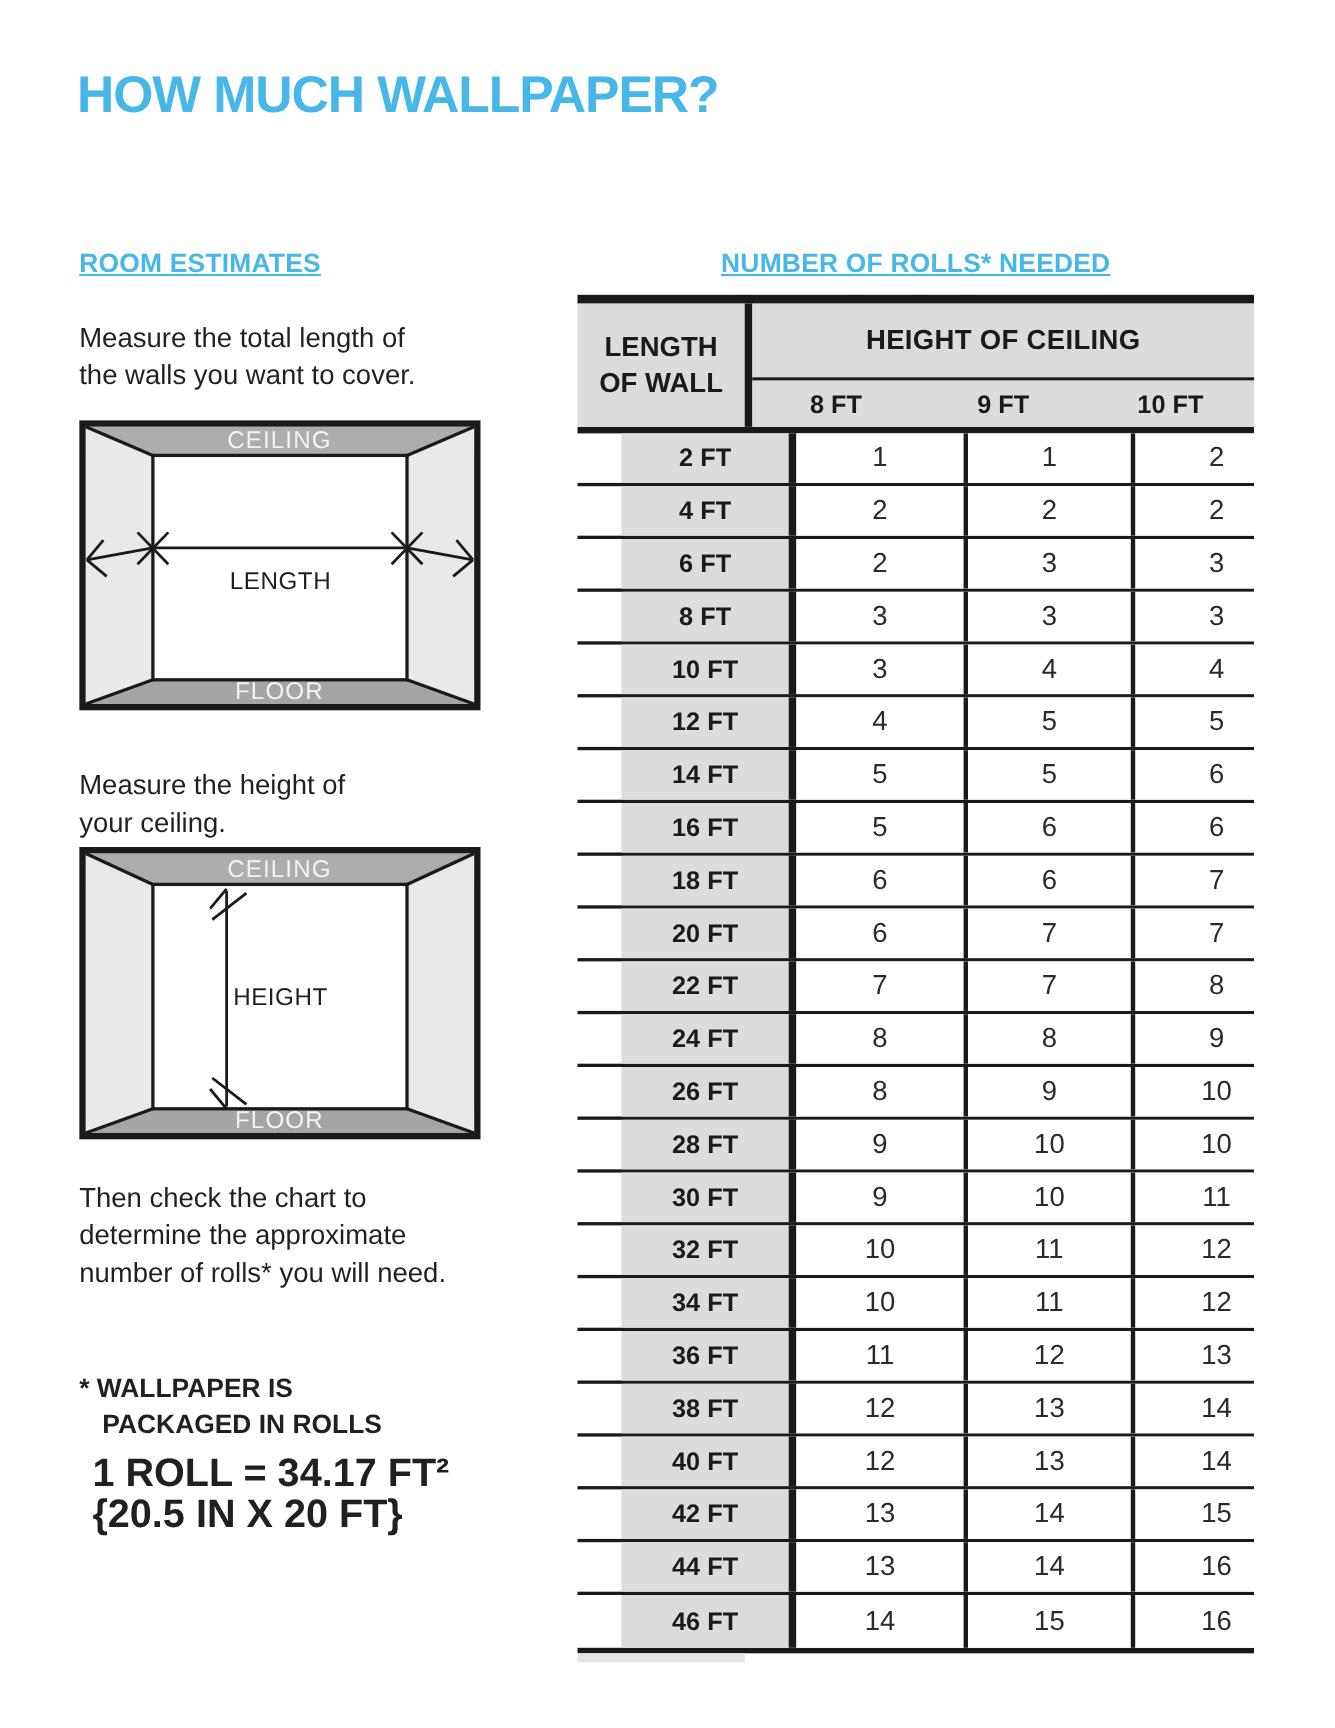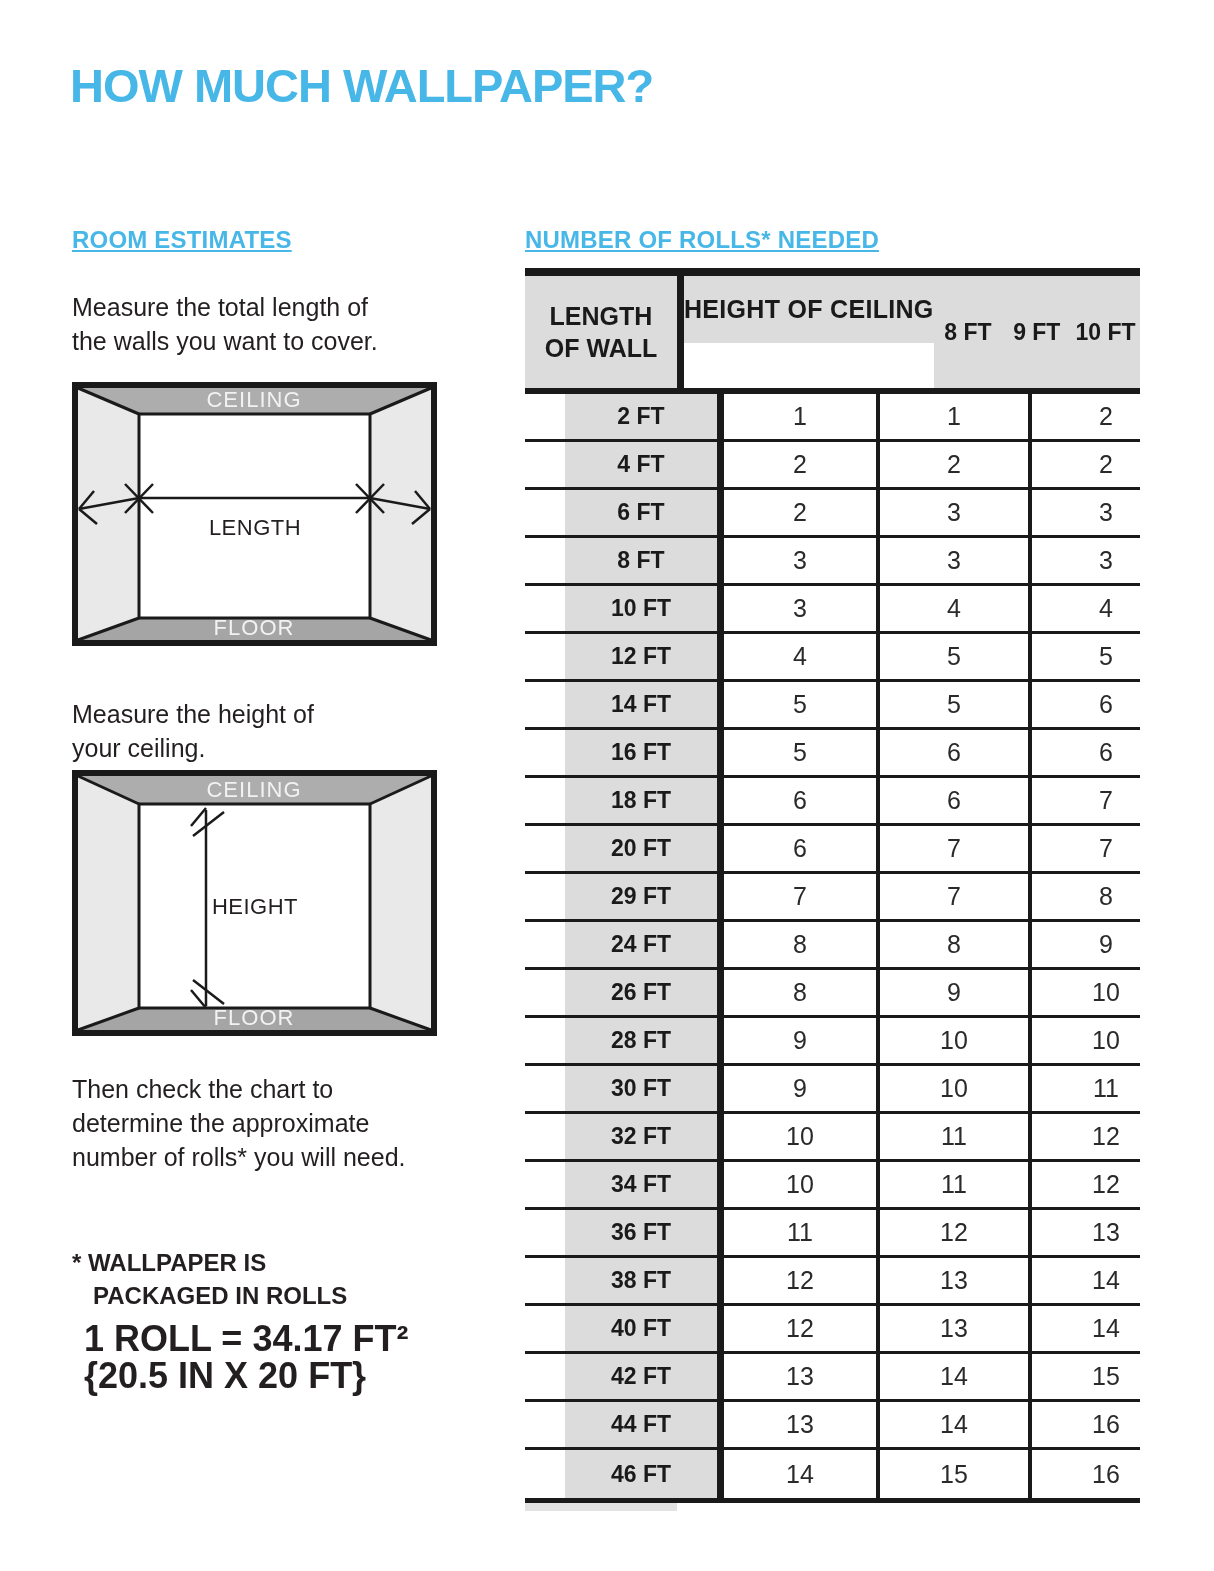--- a/index.html
+++ b/index.html
@@ -16,21 +16,21 @@
     font-size:47px;font-weight:bold;letter-spacing:-1px;
     color:#47b7e8;
   }
   .sec-heading{
     position:absolute;margin:0;
     font-size:24px;font-weight:bold;letter-spacing:0.2px;
     color:#47b7e8;
     text-decoration:underline;
   }
   .h-room{left:72px;top:226px;}
-  .h-table{left:525px;top:226px;width:615px;text-align:left;}
+  .h-table{left:525px;top:226px;width:615px;text-align:center;}
   .para{
     position:absolute;margin:0;left:72px;
     font-size:25px;line-height:34px;color:#231f20;
     white-space:pre-line;
   }
   .p1{top:290px;}
   .p2{top:697px;}
   .p3{top:1072px;}
   .diagram{position:absolute;left:72px;}
   .d1{top:382px;}
@@ -53,21 +53,21 @@
     display:grid;grid-template-columns:152px 7px 456px;
     height:112px;
   }
   .corner{
     background:#dcdcdc;
     display:flex;align-items:center;justify-content:center;text-align:center;
     font-size:25px;font-weight:bold;white-space:pre-line;line-height:32px;
     color:#1a1a1a;
   }
   .vdiv{background:#1a1a1a;}
-  .hoc-wrap{display:flex;flex-direction:row;}
+  .hoc-wrap{display:flex;flex-direction:column;}
   .hoc{
     height:67px;background:#dcdcdc;
     display:flex;align-items:center;justify-content:center;
     font-size:25px;font-weight:bold;color:#1a1a1a;letter-spacing:0.3px;
   }
   .hline{height:3px;background:#1a1a1a;}
   .subs{
     flex:1;background:#dcdcdc;
     display:grid;grid-template-columns:1fr 1fr 1fr;
   }
@@ -277,21 +277,21 @@
 
   <div class="t-row">
     <div class="rlabel">20 FT</div>
     <div class="vdiv"></div>
     <div class="val v0">6</div>
     <div class="val v1">7</div>
     <div class="val v2">7</div>
   </div>
 
   <div class="t-row">
-    <div class="rlabel">29 FT</div>
+    <div class="rlabel">22 FT</div>
     <div class="vdiv"></div>
     <div class="val v0">7</div>
     <div class="val v1">7</div>
     <div class="val v2">8</div>
   </div>
 
   <div class="t-row">
     <div class="rlabel">24 FT</div>
     <div class="vdiv"></div>
     <div class="val v0">8</div>

